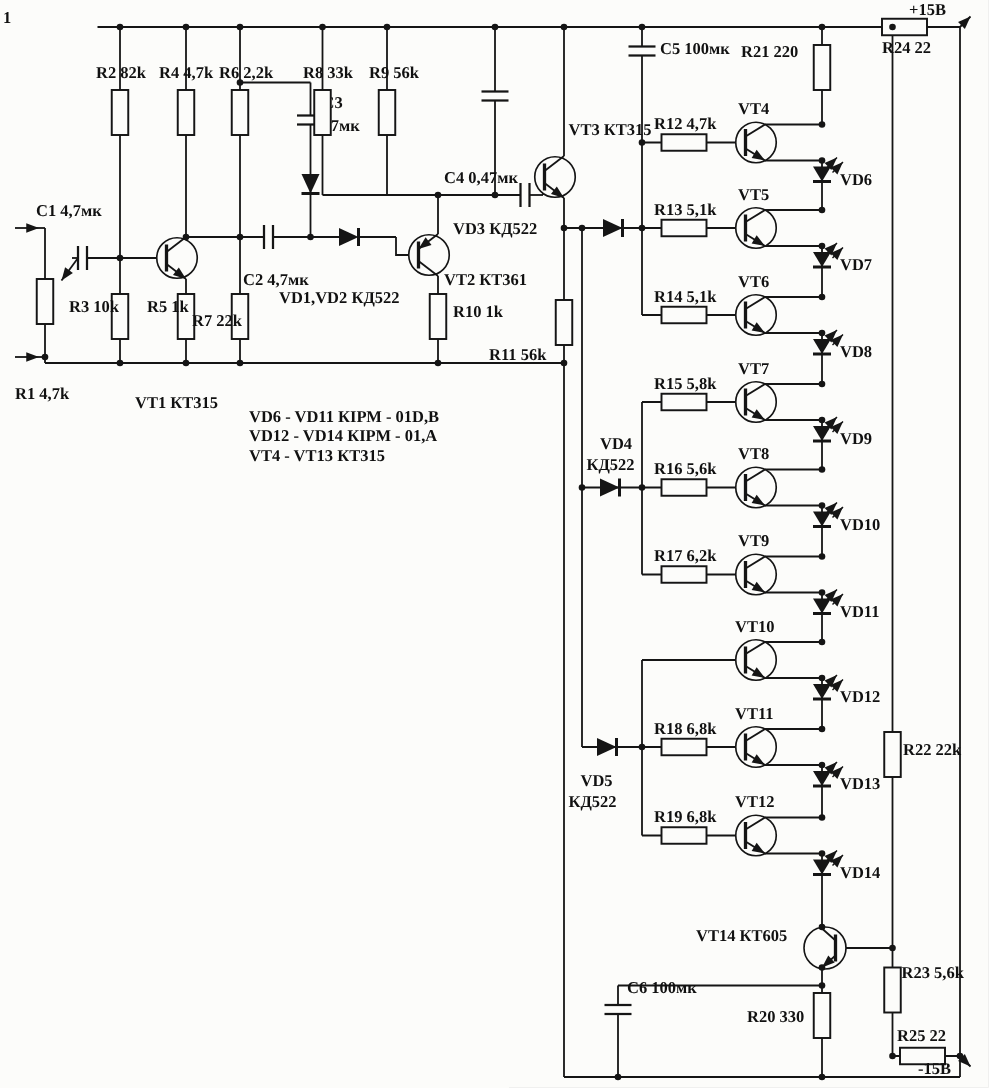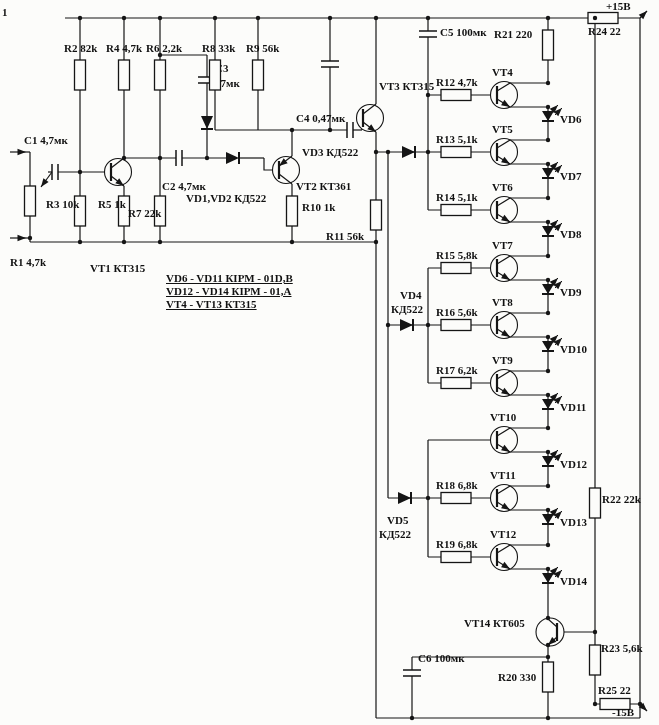--- a/index.html
+++ b/index.html
@@ -1,20 +1,20 @@
 <!DOCTYPE html>
 <html><head>
 <meta charset="utf-8">
 <style>
   html,body{margin:0;padding:0;background:#e8e8e6;}
   #page{position:relative;width:659px;height:725px;background:#fcfcfa;overflow:hidden;
         font-family:"Liberation Serif",serif;}
   svg{position:absolute;left:0;top:0;}
   .lbl{font:bold 11px "Liberation Serif",serif;fill:#111;}
-  #notes{position:absolute;left:166px;top:272px;font:bold 11px/13px "Liberation Serif",serif;color:#111;text-decoration:underline;}
+  #notes{position:absolute;left:166px;top:272px;font:bold 11px/13px "Liberation Serif",serif;color:#111;}
   #marker{position:absolute;left:2px;top:6px;font:bold 11px "Liberation Serif",serif;color:#111;}
 </style>
 </head>
 <body>
 
 <div id="page">
   <svg id="cv" width="659" height="725" viewBox="0 0 659 725" xmlns="http://www.w3.org/2000/svg">
       <g>
         <polyline points="65 18 640 18" fill="none" stroke="#151515" stroke-width="1.2"></polyline>
         <polyline points="640 18 640 718" fill="none" stroke="#151515" stroke-width="1.2"></polyline>

